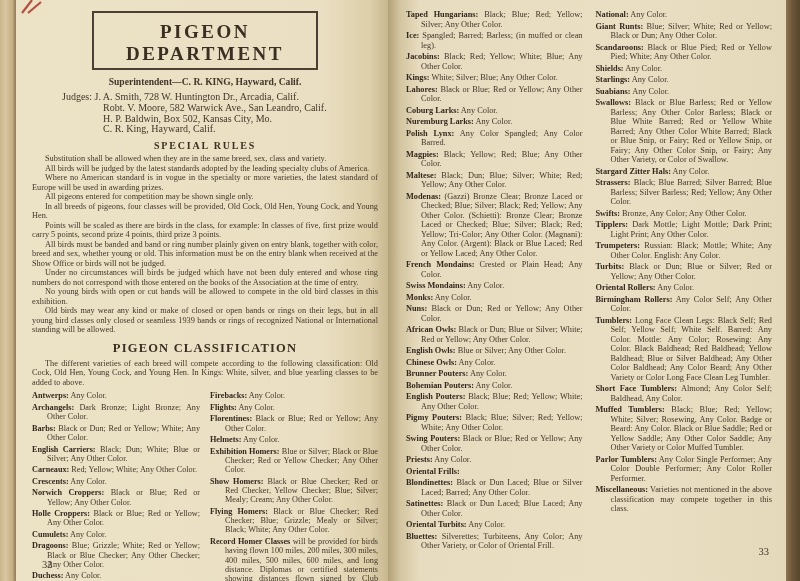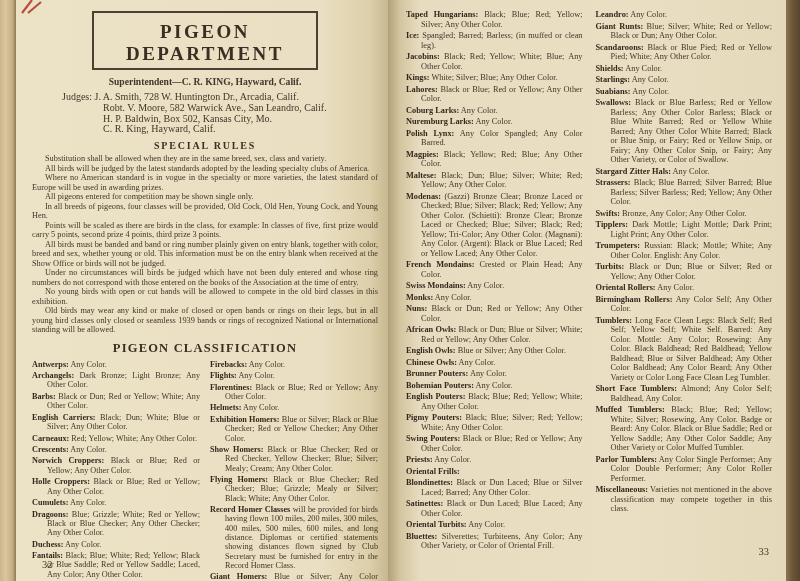--- a/index.html
+++ b/index.html
@@ -113,20 +113,21 @@
         <p class="rule">All pigeons entered for competition may be shown single only.</p>
         <p class="rule">In all breeds of pigeons, four classes will be provided, Old Cock, Old Hen, Young Cock, and Young Hen.</p>
         <p class="rule">Points will be scaled as there are birds in the class, for example: In classes of five, first prize would carry 5 points, second prize 4 points, third prize 3 points.</p>
         <p class="rule">All birds must be banded and band or ring number plainly given on entry blank, together with color, breed and sex, whether young or old. This information must be on the entry blank when received at the Show Office or birds will not be judged.</p>
         <p class="rule">Under no circumstances will birds be judged which have not been duly entered and whose ring numbers do not correspond with those entered on the books of the Association at the time of entry.</p>
         <p class="rule">No young birds with open or cut bands will be allowed to compete in the old bird classes in this exhibition.</p>
         <p class="rule">Old birds may wear any kind or make of closed or open bands or rings on their legs, but in all young bird classes only closed or seamless 1939 bands or rings of recognized National or International standing will be allowed.</p>
       </div>
 
     <div class="section-heading h-class">PIGEON CLASSIFICATION</div>
+    <p class="intro">The different varieties of each breed will compete according to the following classification: Old Cock, Old Hen, Young Cock, and Young Hen. In Kings: White, silver, and blue yearling classes to be added to above.</p>
 
     <div class="cols">
       <div class="col">
           <p class="entry"><b class="bname">Antwerps:</b> Any Color.</p>
           <p class="entry"><b class="bname">Archangels:</b> Dark Bronze; Light Bronze; Any Other Color.</p>
           <p class="entry"><b class="bname">Barbs:</b> Black or Dun; Red or Yellow; White; Any Other Color.</p>
           <p class="entry"><b class="bname">English Carriers:</b> Black; Dun; White; Blue or Silver; Any Other Color.</p>
           <p class="entry"><b class="bname">Carneaux:</b> Red; Yellow; White; Any Other Color.</p>
           <p class="entry"><b class="bname">Crescents:</b> Any Color.</p>
           <p class="entry"><b class="bname">Norwich Croppers:</b> Black or Blue; Red or Yellow; Any Other Color.</p>
@@ -179,21 +180,21 @@
           <p class="entry"><b class="bname">Pigmy Pouters:</b> Black; Blue; Silver; Red; Yellow; White; Any Other Color.</p>
           <p class="entry"><b class="bname">Swing Pouters:</b> Black or Blue; Red or Yellow; Any Other Color.</p>
           <p class="entry"><b class="bname">Priests:</b> Any Color.</p>
           <p class="entry"><b class="bname">Oriental Frills:</b></p>
           <p class="entry"><b class="bname">Blondinettes:</b> Black or Dun Laced; Blue or Silver Laced; Barred; Any Other Color.</p>
           <p class="entry"><b class="bname">Satinettes:</b> Black or Dun Laced; Blue Laced; Any Other Color.</p>
           <p class="entry"><b class="bname">Oriental Turbits:</b> Any Color.</p>
           <p class="entry"><b class="bname">Bluettes:</b> Silverettes; Turbiteens, Any Color; Any Other Variety, or Color of Oriental Frill.</p>
         </div>
       <div class="col">
-          <p class="entry"><b class="bname">Leandro:</b> Any Color.</p>
+          <p class="entry"><b class="bname">National:</b> Any Color.</p>
           <p class="entry"><b class="bname">Giant Runts:</b> Blue; Silver; White; Red or Yellow; Black or Dun; Any Other Color.</p>
           <p class="entry"><b class="bname">Scandaroons:</b> Black or Blue Pied; Red or Yellow Pied; White; Any Other Color.</p>
           <p class="entry"><b class="bname">Shields:</b> Any Color.</p>
           <p class="entry"><b class="bname">Starlings:</b> Any Color.</p>
           <p class="entry"><b class="bname">Suabians:</b> Any Color.</p>
           <p class="entry"><b class="bname">Swallows:</b> Black or Blue Barless; Red or Yellow Barless; Any Other Color Barless; Black or Blue White Barred; Red or Yellow White Barred; Any Other Color White Barred; Black or Blue Snip, or Fairy; Red or Yellow Snip, or Fairy; Any Other Color Snip, or Fairy; Any Other Variety, or Color of Swallow.</p>
           <p class="entry"><b class="bname">Stargard Zitter Hals:</b> Any Color.</p>
           <p class="entry"><b class="bname">Strassers:</b> Black; Blue Barred; Silver Barred; Blue Barless; Silver Barless; Red; Yellow; Any Other Color.</p>
           <p class="entry"><b class="bname">Swifts:</b> Bronze, Any Color; Any Other Color.</p>
           <p class="entry"><b class="bname">Tipplers:</b> Dark Mottle; Light Mottle; Dark Print; Light Print; Any Other Color.</p>

